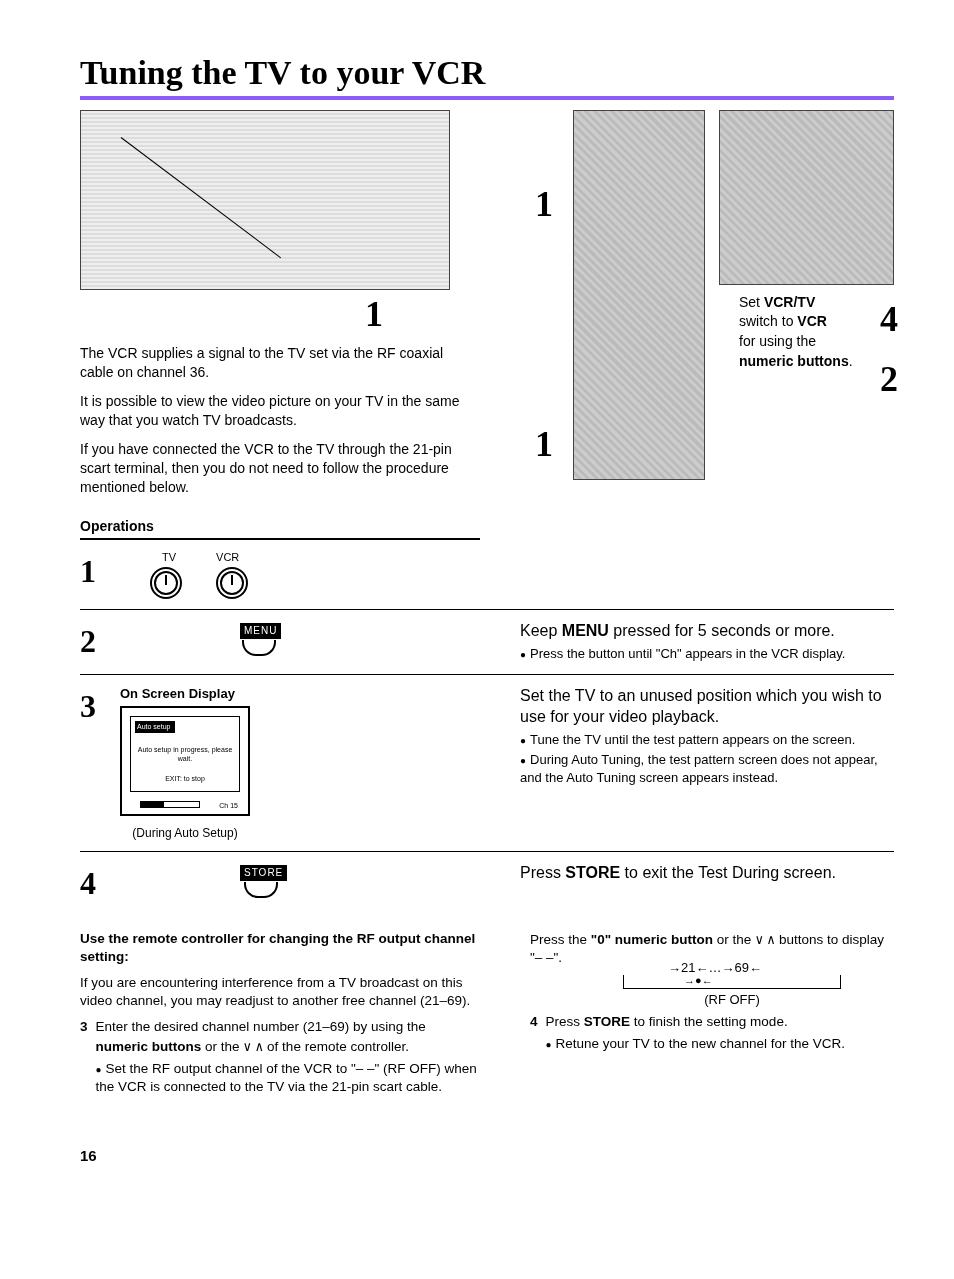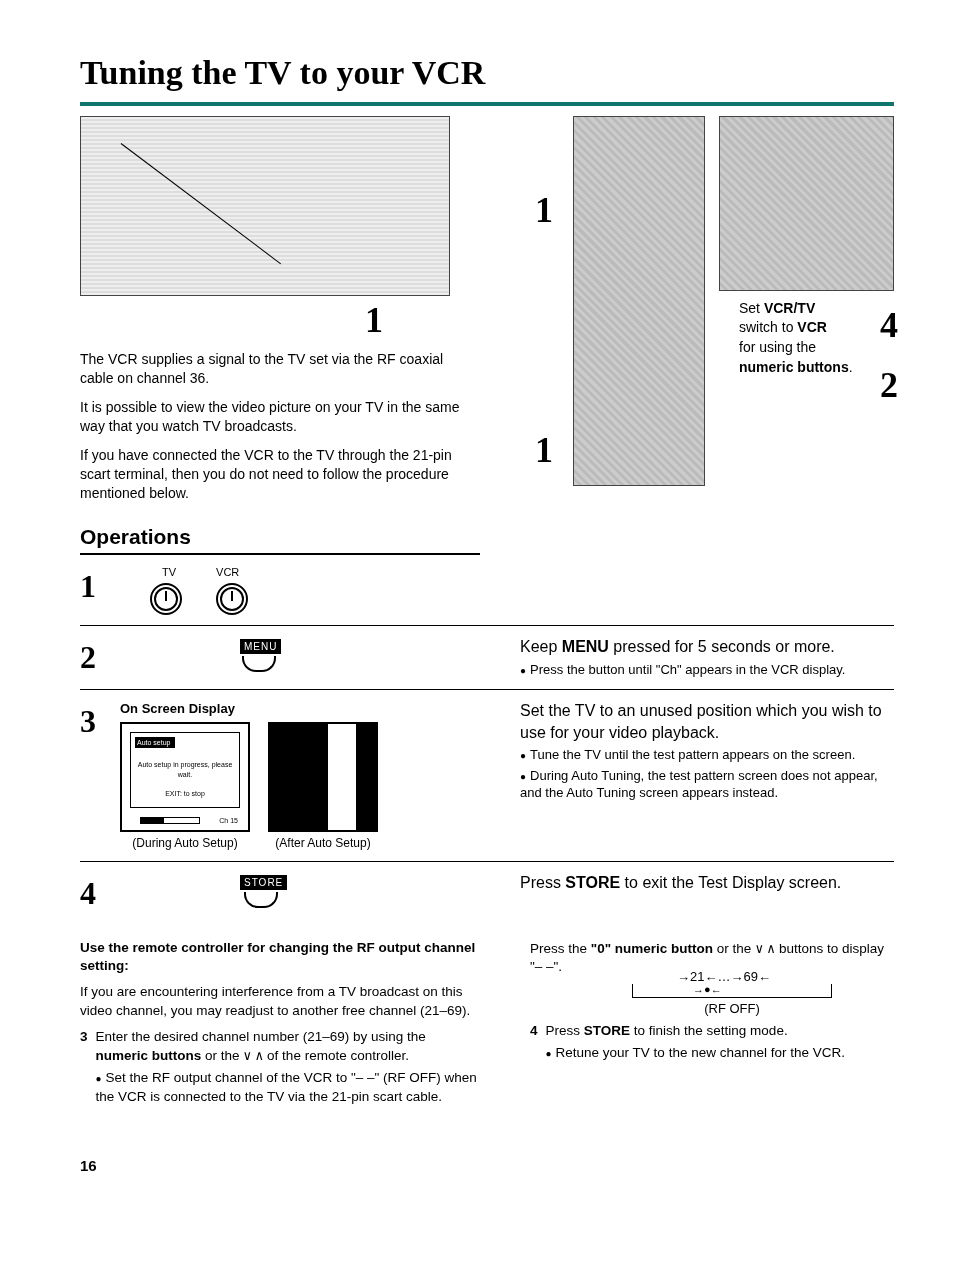--- a/index.html
+++ b/index.html
@@ -8,22 +8,21 @@
     background: #fff;
     color: #000;
     width: 954px;
     padding: 50px 60px 40px 80px;
     font-size: 14px;
     line-height: 1.35;
   }
   .page-title {
     font-size: 34px;
     font-weight: bold;
-    border-bottom: 4px solid #0f766e;
-    padding-bottom: 6px;
+    border-bottom: 4px solid #8b5cf6;
     margin-bottom: 10px;
     font-family: "Times New Roman", serif;
   }
   .top-row { display: flex; gap: 14px; margin-bottom: 8px; }
   .vcr-box {
     width: 370px; height: 180px;
     border: 1px solid #444;
     background: repeating-linear-gradient(0deg,#eee,#eee 2px,#ddd 2px,#ddd 4px);
     position: relative;
   }
@@ -43,21 +42,21 @@
   }
   .small-remote {
     width: 175px; height: 175px;
     border: 1px solid #444;
     background: repeating-linear-gradient(45deg,#ccc,#ccc 3px,#bbb 3px,#bbb 6px);
   }
   .intro { width: 395px; font-size: 14px; margin-top: 6px; }
   .intro p { margin-bottom: 10px; }
   .big1 { font-size: 36px; font-weight:bold; font-family:"Times New Roman",serif; }
   .ops-header {
-    font-size: 21px; font-weight: bold;
+    font-size: 14px; font-weight: bold;
     border-bottom: 2px solid #000; padding-bottom: 2px;
     width: 400px; margin-top: 10px;
   }
   .step-row {
     display: flex; gap: 40px;
     border-bottom: 1px solid #000;
     padding: 10px 0;
   }
   .step-row:last-of-type { border-bottom: none; }
   .step-left { width: 400px; display:flex; gap:16px; align-items:flex-start; }
@@ -86,21 +85,21 @@
     margin-top:1px;
   }
   .osd-wrap { display:flex;gap:18px;align-items:flex-end; }
   .osd-title { font-size:13px;font-weight:bold;margin-bottom:4px; }
   .osd1 { width:130px;height:110px;border:2px solid #000;position:relative;font-size:7px;background:#fff; }
   .osd1-inner { position:absolute;inset:8px 8px 22px 8px;border:1px solid #000;padding:4px;text-align:center; }
   .osd1-bar { position:absolute;bottom:6px;left:18px;width:60px;height:7px;border:1px solid #000; }
   .osd1-bar::before { content:"";display:block;width:40%;height:100%;background:#000; }
   .osd2 { width:110px;height:110px;border:2px solid #000;background:#000;position:relative; }
   .osd2::after { content:"";position:absolute;left:55%;top:0;bottom:0;width:28px;background:#fff; }
-  .osd-caption { font-size:12px;text-align:center;margin-top:3px; }
+  .osd-caption { font-size:12px;text-align:center;margin-top:9px; }
   .lower { display:flex;gap:50px;margin-top:14px;font-size:13.5px; }
   .lower-left { width:400px; }
   .lower-right { flex:1; }
   .lower b, .step-main b, .intro b, .side-note b { font-weight:bold; }
   .lower p, .lower-right p { margin-bottom:8px; }
   .bullet::before { content:"●";font-size:10px;margin-right:4px; }
   .rf-diagram {
     font-size:13px;text-align:center;margin:6px 0 4px 40px;position:relative;
   }
   .side-note { font-size:14px;margin-top:8px;line-height:1.4; }
@@ -187,45 +186,41 @@
             <div class="osd1-inner">
               <div style="text-align:left;background:#000;color:#fff;padding:1px 2px;width:40px;">Auto setup</div>
               <div style="margin-top:12px;">Auto setup in progress, please wait.</div>
               <div style="margin-top:10px;">EXIT: to stop</div>
             </div>
             <div class="osd1-bar"></div>
             <div style="position:absolute;bottom:4px;right:10px;font-size:7px;">Ch 15</div>
           </div>
           <div class="osd-caption">(During Auto Setup)</div>
         </div>
-        <div>
-          <div class="osd2"></div>
-          <div class="osd-caption">(After Auto Setup)</div>
-        </div>
       </div>
     </div>
   </div>
   <div class="step-right">
     <div class="step-main">Set the TV to an unused position which you wish to use for your video playback.</div>
     <div class="step-note">Tune the TV until the test pattern appears on the screen.</div>
     <div class="step-note">During Auto Tuning, the test pattern screen does not appear, and the Auto Tuning screen appears instead.</div>
   </div>
 </div>
 
 <div class="step-row" style="border-bottom:none;">
   <div class="step-left">
     <div class="step-num">4</div>
     <div style="margin-left:120px;text-align:center;">
       <span class="btn-cap">STORE</span>
       <div class="btn-oval" style="margin-left:4px;"></div>
     </div>
   </div>
   <div class="step-right">
     <div class="step-main">
-      <span>Press </span><b>STORE</b><span> to exit the Test Display screen.</span>
+      <span>Press </span><b>STORE</b><span> to exit the Test During screen.</span>
     </div>
   </div>
 </div>
 
 <div class="lower">
   <div class="lower-left">
     <p><b>Use the remote controller for changing the RF output channel setting:</b></p>
     <p>If you are encountering interference from a TV broadcast on this video channel, you may readjust to another free channel (21–69).</p>
     <div style="display:flex;gap:8px;">
       <b>3</b>
@@ -233,21 +228,21 @@
         <span>Enter the desired channel number (21–69) by using the </span><b>numeric buttons</b><span> or the </span><span class="chevron">∨</span> <span class="chevron">∧</span><span> of the remote controller.</span>
         <div class="bullet" style="margin-top:4px;">Set the RF output channel of the VCR to "– –" (RF OFF) when the VCR is connected to the TV via the 21-pin scart cable.</div>
       </div>
     </div>
   </div>
   <div class="lower-right">
     <p>
       <span>Press the </span><b>"0" numeric button</b><span> or the </span><span class="chevron">∨</span> <span class="chevron">∧</span><span> buttons to display "– –".</span>
     </p>
     <div class="rf-diagram">
-      <div style="border:1px solid #000;border-top:none;height:14px;width:200px;position:relative;margin:0 auto 2px;text-align:right;">
+      <div style="border:1px solid #000;border-top:none;height:14px;width:218px;position:relative;margin:0 auto 2px;text-align:right;">
         <span style="position:absolute;top:-16px;left:44px;">→21←…→69←</span>
         <span style="position:absolute;left:60px;top:-2px;font-size:11px;">→●←</span>
       </div>
       <div>(RF OFF)</div>
     </div>
     <div style="display:flex;gap:8px;">
       <b>4</b>
       <div>
         <span>Press </span><b>STORE</b><span> to finish the setting mode.</span>
         <div class="bullet" style="margin-top:4px;text-align:right;">Retune your TV to the new channel for the VCR.</div>

